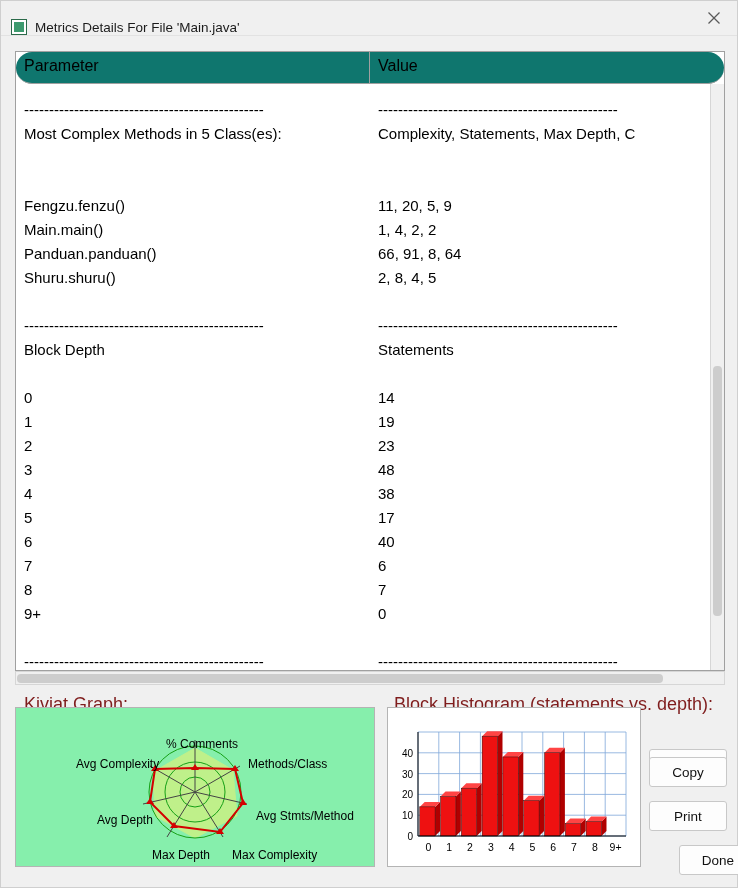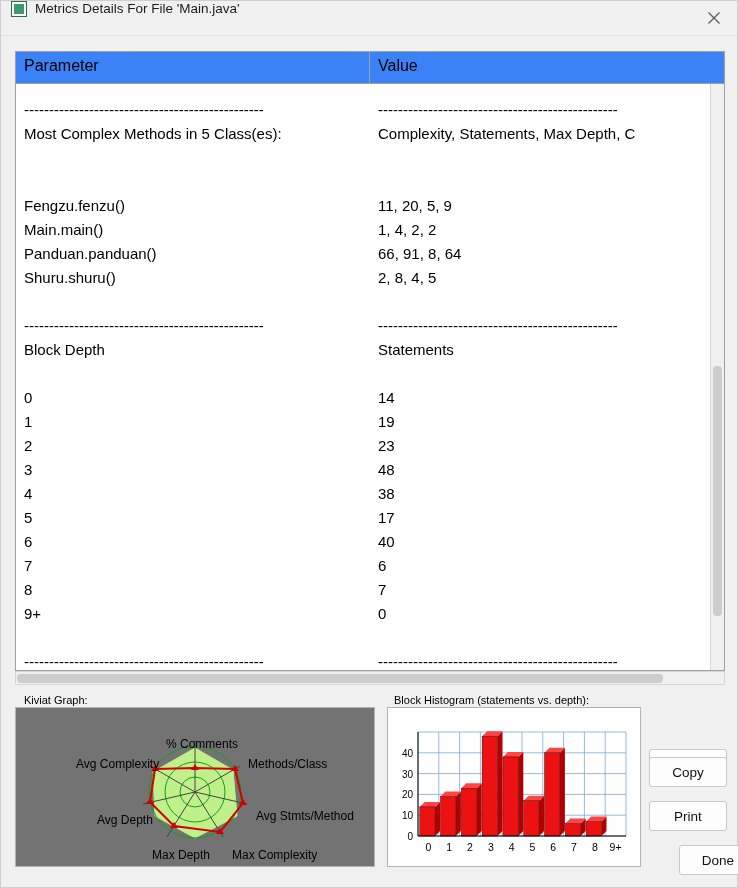--- a/index.html
+++ b/index.html
@@ -20,21 +20,21 @@
     width: 738px;
     height: 888px;
     background: #f0f0f0;
     box-sizing: border-box;
     border: 1px solid #cfcfcf;
   }
   
   #titlebar {
     height: 34px;
     display: flex;
-    align-items: flex-start;
+    align-items: flex-end;
     background: #f0f0f0;
     border-bottom: 1px solid #e2e2e2;
     position: relative;
   }
   #app-icon {
     width: 16px;
     height: 16px;
     margin-left: 10px;
     margin-right: 8px;
     border: 1px solid #2b6a4a;
@@ -74,22 +74,23 @@
     width: 710px;
     height: 620px;
     background: #fff;
     border: 1px solid #a0a0a0;
     box-sizing: border-box;
   }
   #table-header {
     display: flex;
     height: 32px;
     border-bottom: 1px solid #a0a0a0;
-    background: #3b82f6;
-    box-sizing: border-box;
+    background: #0f766e;
+    box-sizing: border-box;
+    border-radius: 16px;
   }
   .th {
     font-size: 16px;
     color: #000;
     padding: 5px 0 0 8px;
     box-sizing: border-box;
     white-space: nowrap;
   }
   .th.param { width: 354px; border-right: 1px solid #a0a0a0; }
   .th.value { flex: 1; }
@@ -157,33 +158,33 @@
     top: 2px;
     width: 646px;
     height: 9px;
     background: #cdcdcd;
     border-radius: 4px;
   }
 
   
   .panel-label {
     position: absolute;
-    font-size: 11px;
-    color: #000000;
+    font-size: 18px;
+    color: #7f1d1d;
     background: #f0f0f0;
     padding: 0 3px;
   }
   #kiviat-box {
     position: absolute;
     left: 14px;
     top: 706px;
     width: 360px;
     height: 160px;
     border: 1px solid #b4b4b4;
-    background: #737373;
+    background: #86efac;
     box-sizing: border-box;
   }
   #kiviat-label { left: 20px; top: 693px; }
 
   #hist-box {
     position: absolute;
     left: 386px;
     top: 706px;
     width: 254px;
     height: 160px;

